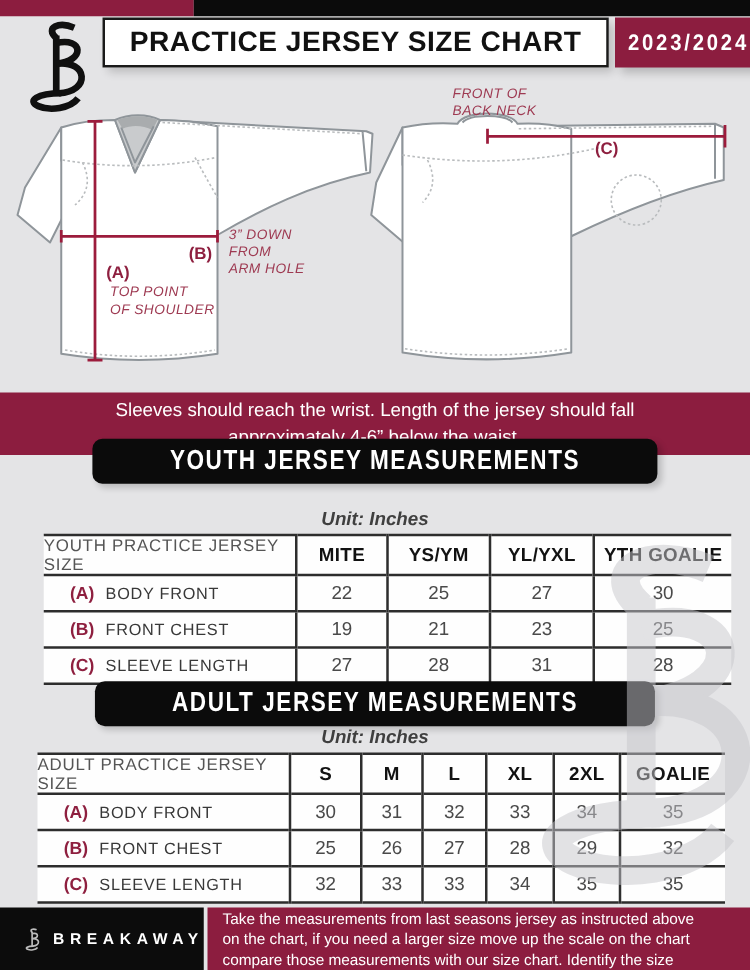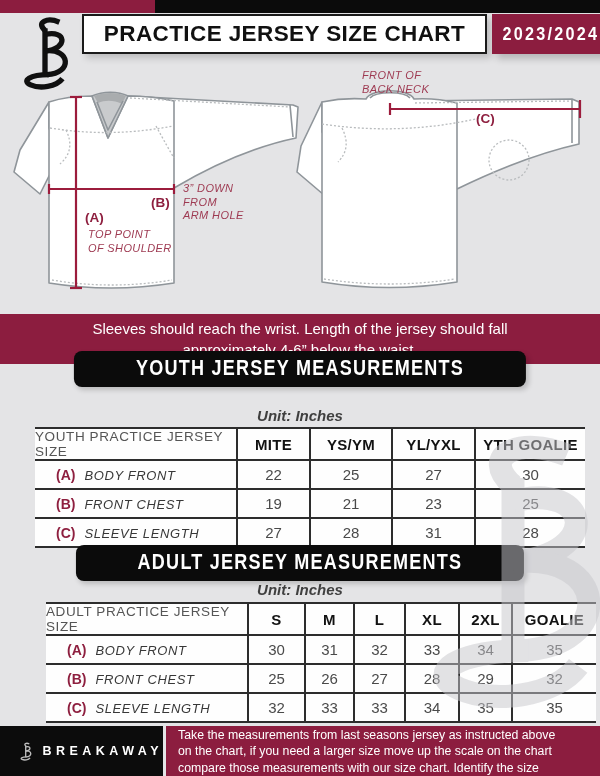--- a/index.html
+++ b/index.html
@@ -68,21 +68,21 @@
   table.size-table tr{border-top:2px solid #2d2d2d;}
   table.size-table td{background:#fefefe;height:27px;padding:0;vertical-align:middle;}
   table.size-table tr.head td{height:30px;}
   td.c0{padding-left:11px;}
   td.c0.rowlab{padding-left:21px;}
   td.sz,td.val{border-left:2px solid #2d2d2d;text-align:center;}
   tr.head td.c0{font-size:13.5px;color:#555;letter-spacing:.6px;}
   tr.head td.sz{font-weight:700;font-size:15px;color:#121212;letter-spacing:.3px;}
   td.val{font-size:15px;color:#4a4a4a;}
   span.rkey{font-weight:700;font-size:14px;color:#8e1f3f;margin-right:9px;}
-  span.rlab{font-size:13px;color:#383838;letter-spacing:.6px;font-style:italic;}
+  span.rlab{font-size:13px;color:#383838;letter-spacing:.6px;}
 
   
   #watermark{left:398px;top:420px;opacity:.5;pointer-events:none;}
 
   
   #footer-brand{
     left:0;top:726px;width:163px;height:50px;background:#0c0c0c;
     display:flex;align-items:center;gap:9px;padding-left:18px;box-sizing:border-box;
   }
   #footer-brand .brand-name{color:#fff;font-weight:700;font-size:12.5px;letter-spacing:4.5px;}
@@ -233,21 +233,21 @@
       <td class="val">28</td>
     </tr>
   </tbody>
     </table>
 
   <div class="abs section-head" style="top:545px;">
     <span>ADULT JERSEY MEASUREMENTS</span>
   </div>
   <div class="abs unit-label" style="top:581px;">Unit: Inches</div>
 
-  <table class="size-table" style="left:46px;top:602px;">
+  <table class="size-table" style="left:30px;top:602px;">
     <colgroup>
       <col style="width:202px">
         <col style="width:57px">
         <col style="width:49px">
         <col style="width:51px">
         <col style="width:54px">
         <col style="width:53px">
         <col style="width:84px">
     </colgroup>
     <tbody>

